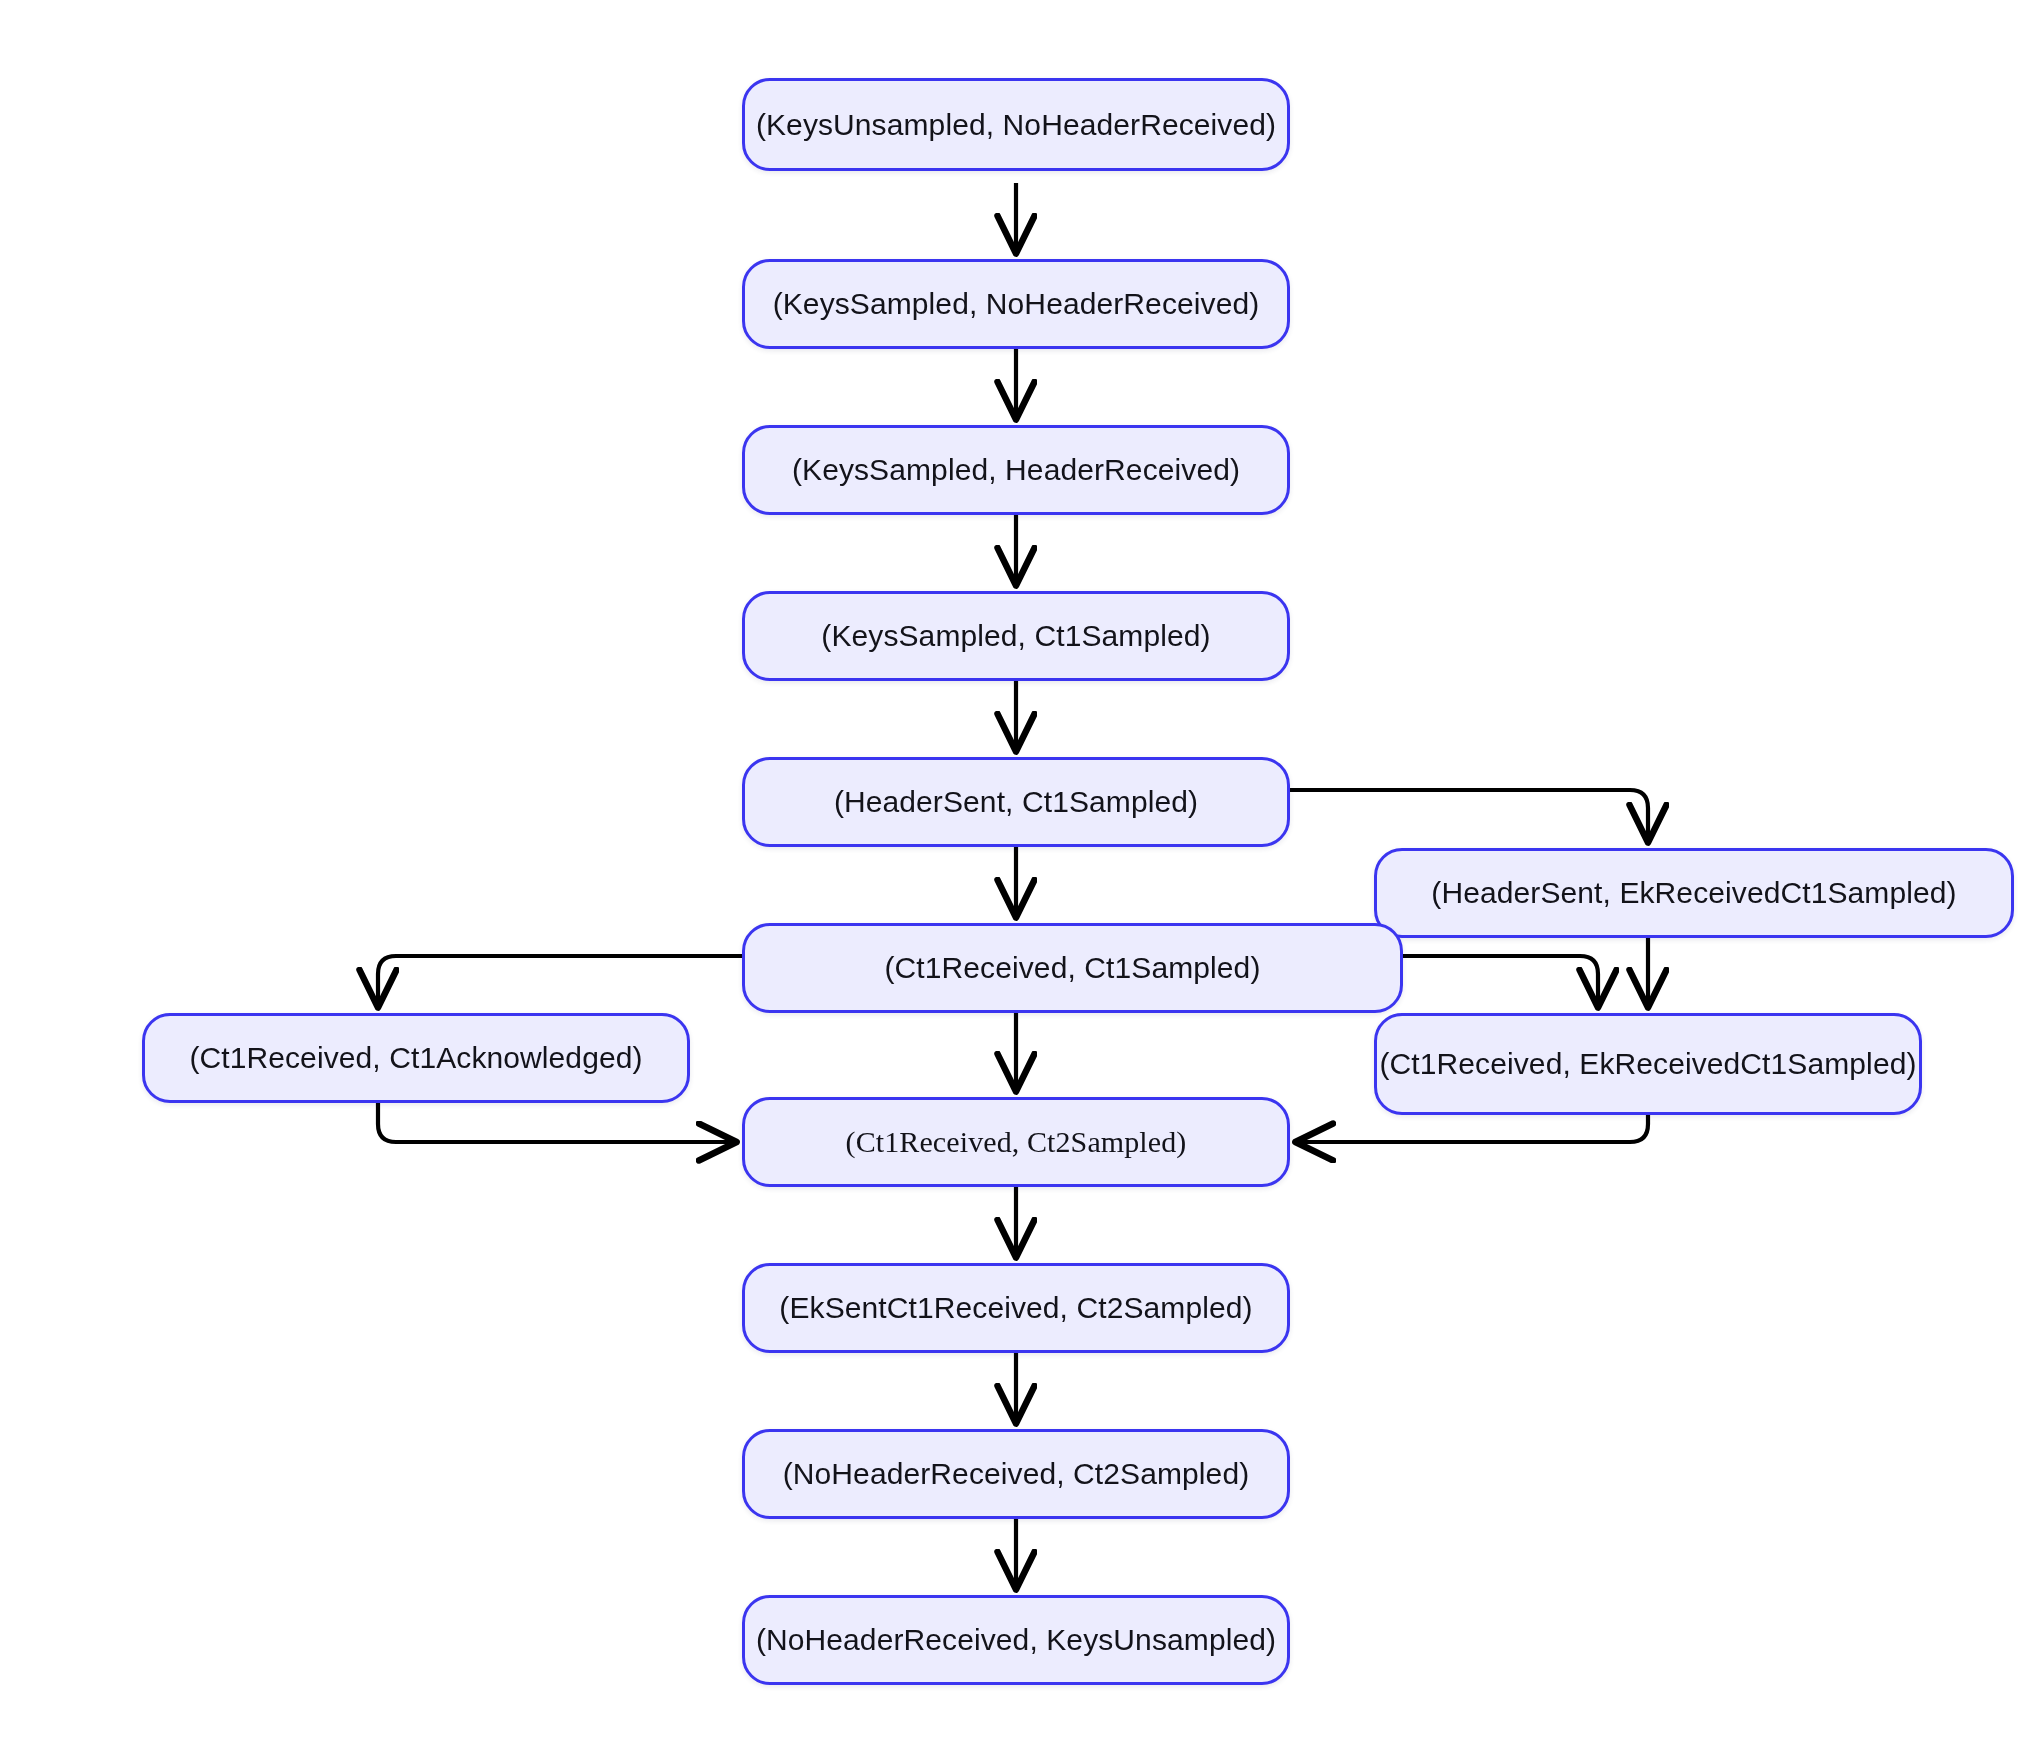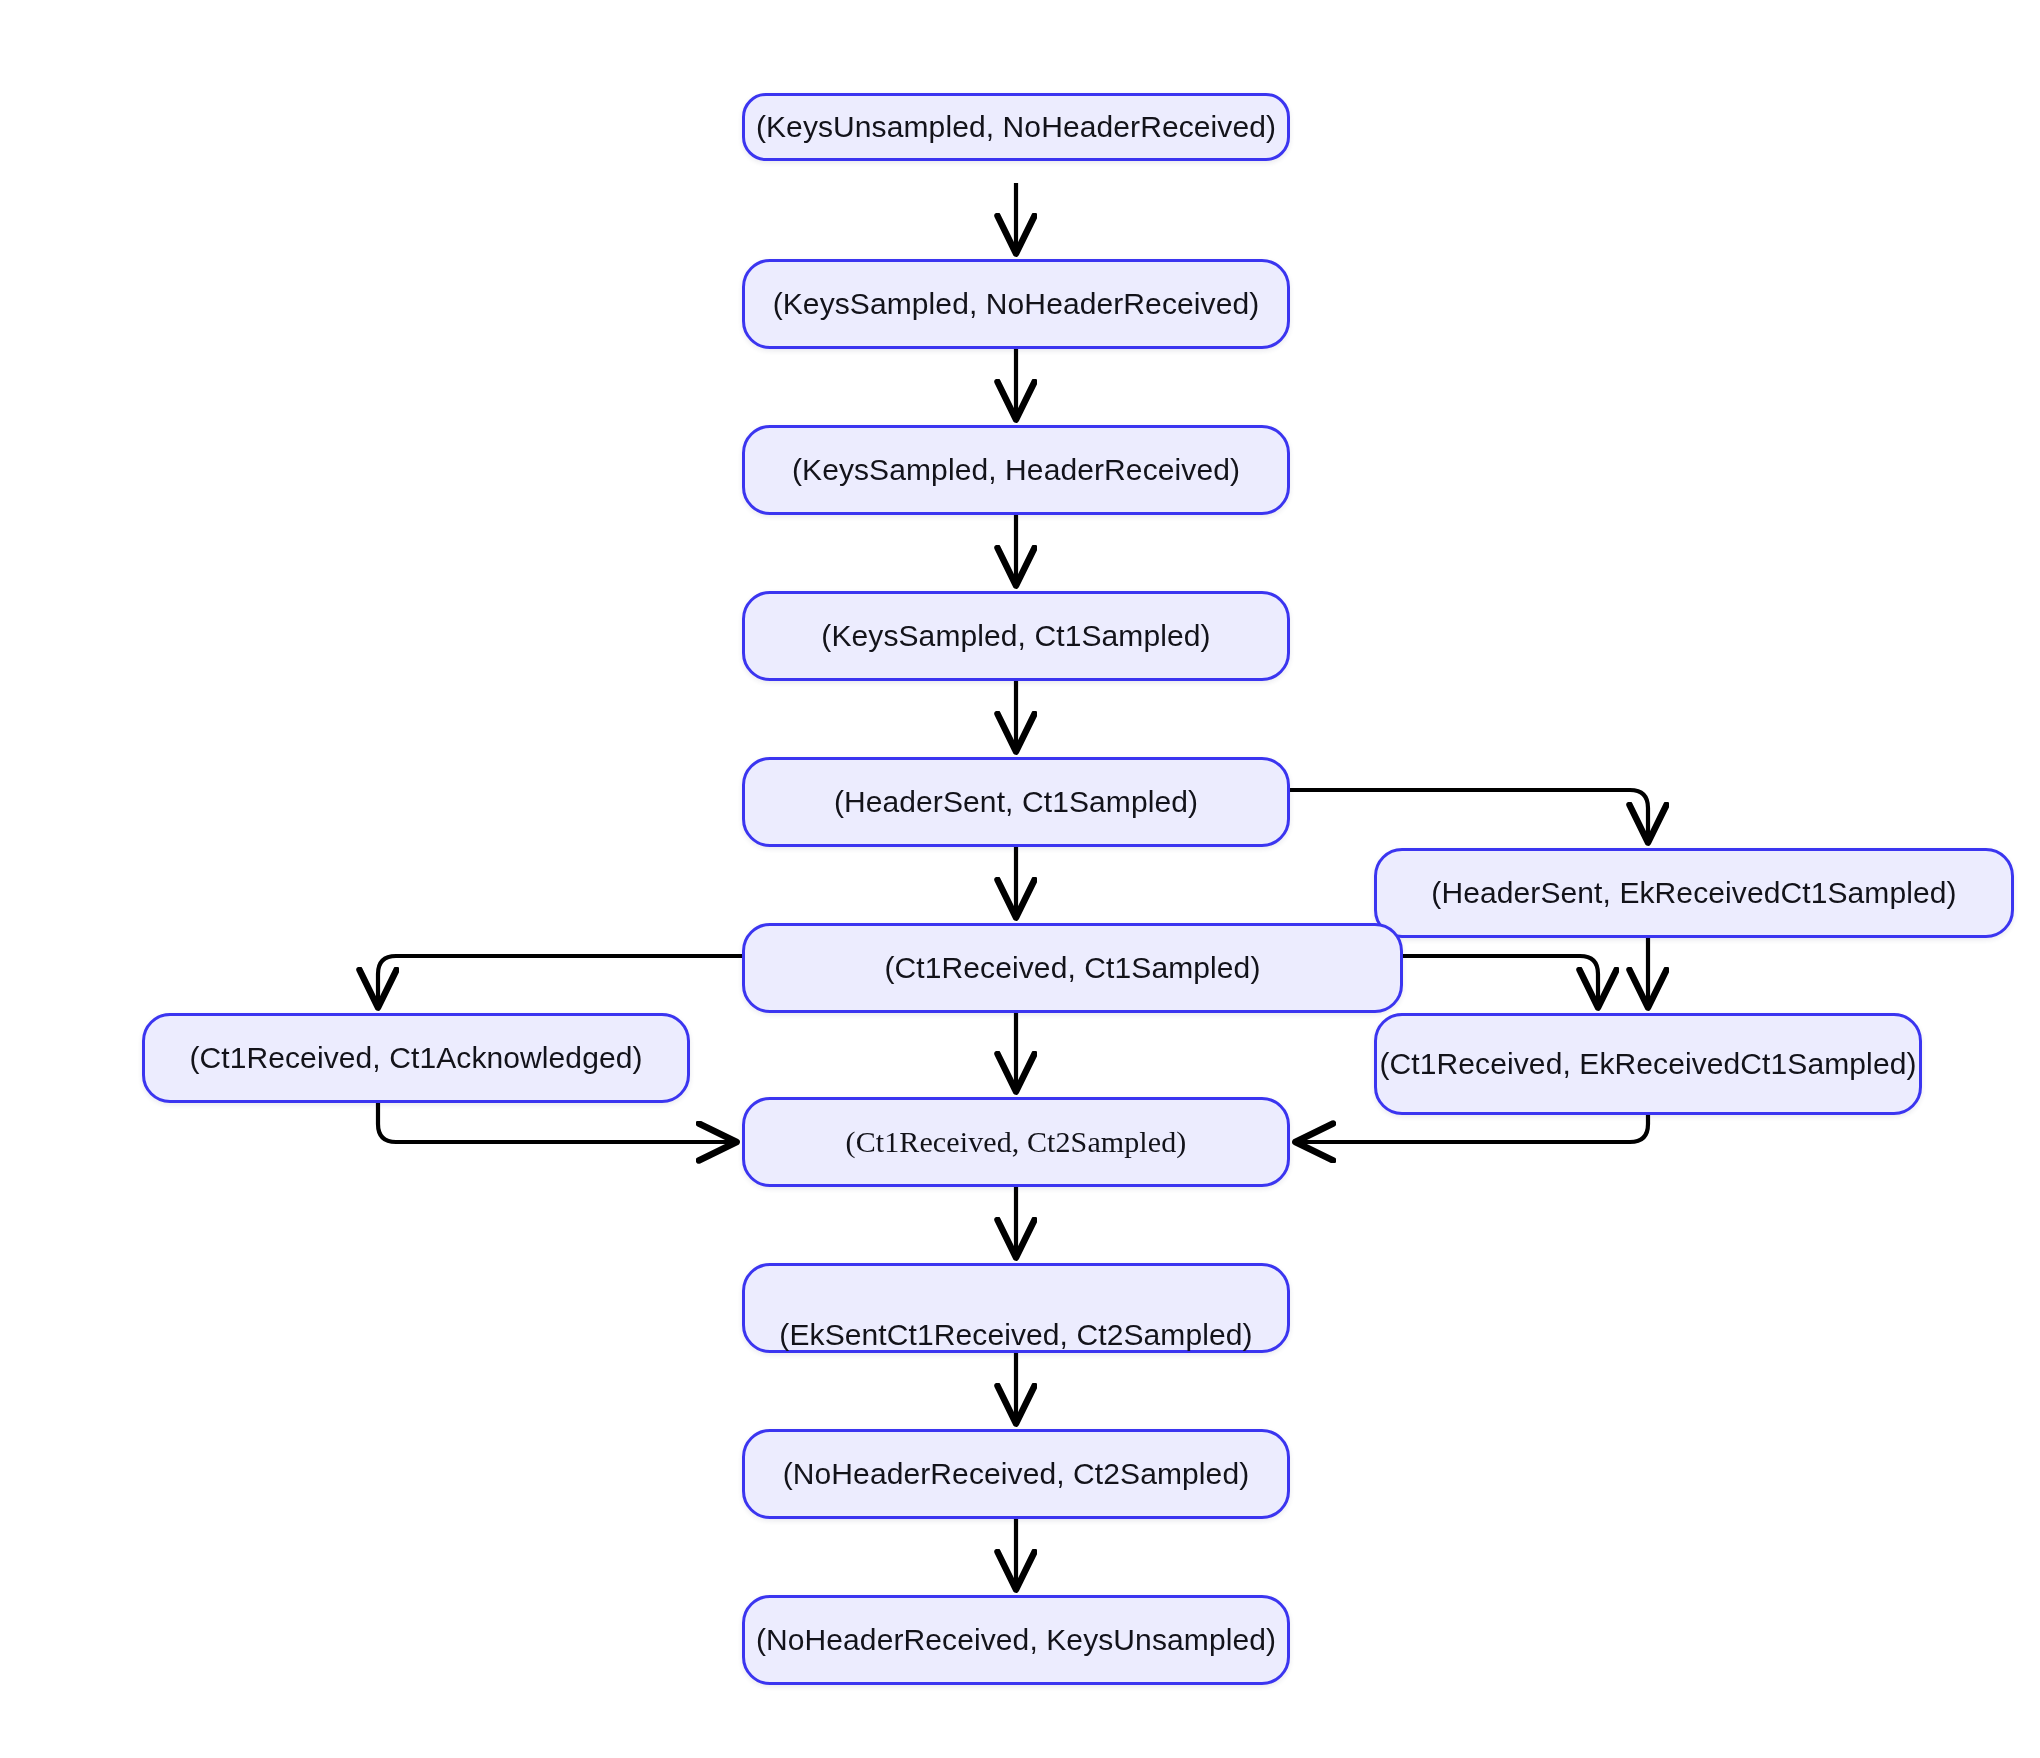--- a/index.html
+++ b/index.html
@@ -86,21 +86,21 @@
       <path d="M 1648 1103 L 1648 1124 Q 1648 1142 1630 1142 L 1297 1142"></path>
 
       <path d="M 1016 1187 L 1016 1256"></path>
 
       <path d="M 1016 1353 L 1016 1422"></path>
 
       <path d="M 1016 1519 L 1016 1588"></path>
     </g>
   </svg>
 
-  <div class="node" style="left:742px;top:93px;width:548px;height:68px;border-radius:24px;">
+  <div class="node" style="left:742px;top:78px;width:548px;height:93px;">
     <span class="node-label">(KeysUnsampled, NoHeaderReceived)</span>
   </div>
 
   <div class="node" style="left:742px;top:259px;width:548px;height:90px;">
     <span class="node-label">(KeysSampled, NoHeaderReceived)</span>
   </div>
 
   <div class="node" style="left:742px;top:425px;width:548px;height:90px;">
     <span class="node-label">(KeysSampled, HeaderReceived)</span>
   </div>
@@ -126,21 +126,21 @@
   </div>
 
   <div class="node" style="left:1374px;top:1013px;width:548px;height:102px;">
     <span class="node-label">(Ct1Received, EkReceivedCt1Sampled)</span>
   </div>
 
   <div class="node" style="left:742px;top:1097px;width:548px;height:90px;font-family:Liberation Serif, serif;">
     <span class="node-label">(Ct1Received, Ct2Sampled)</span>
   </div>
 
-  <div class="node" style="left:742px;top:1263px;width:548px;height:90px;align-items:flex-end;">
+  <div class="node" style="left:742px;top:1263px;width:548px;height:90px;">
     <span class="node-label">(EkSentCt1Received, Ct2Sampled)</span>
   </div>
 
   <div class="node" style="left:742px;top:1429px;width:548px;height:90px;">
     <span class="node-label">(NoHeaderReceived, Ct2Sampled)</span>
   </div>
 
   <div class="node" style="left:742px;top:1595px;width:548px;height:90px;">
     <span class="node-label">(NoHeaderReceived, KeysUnsampled)</span>
   </div>

